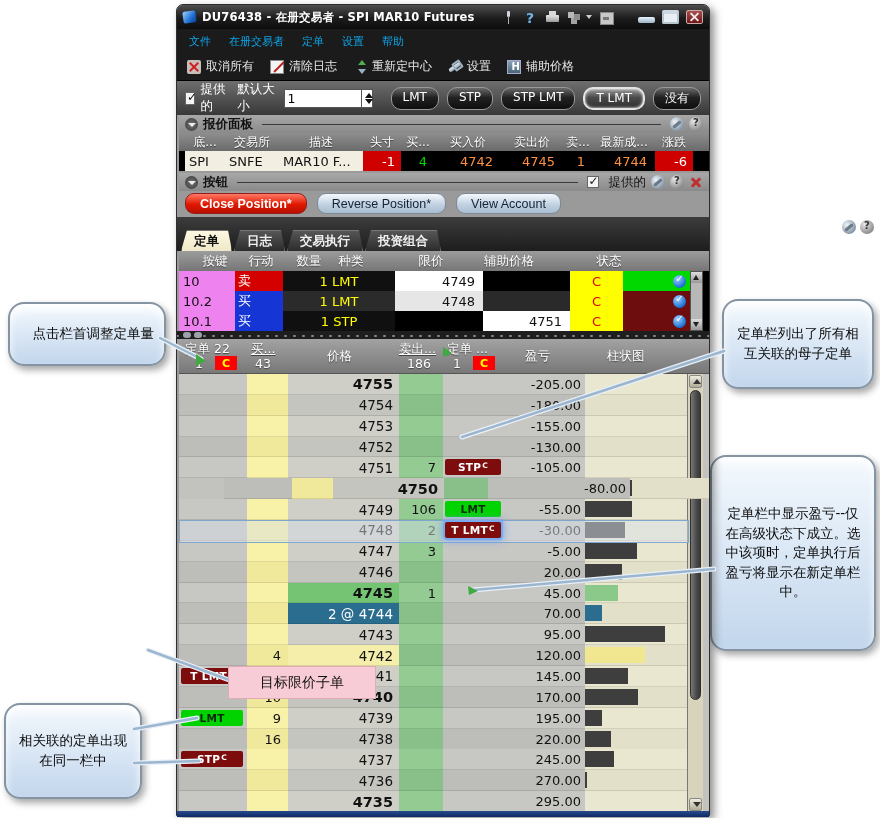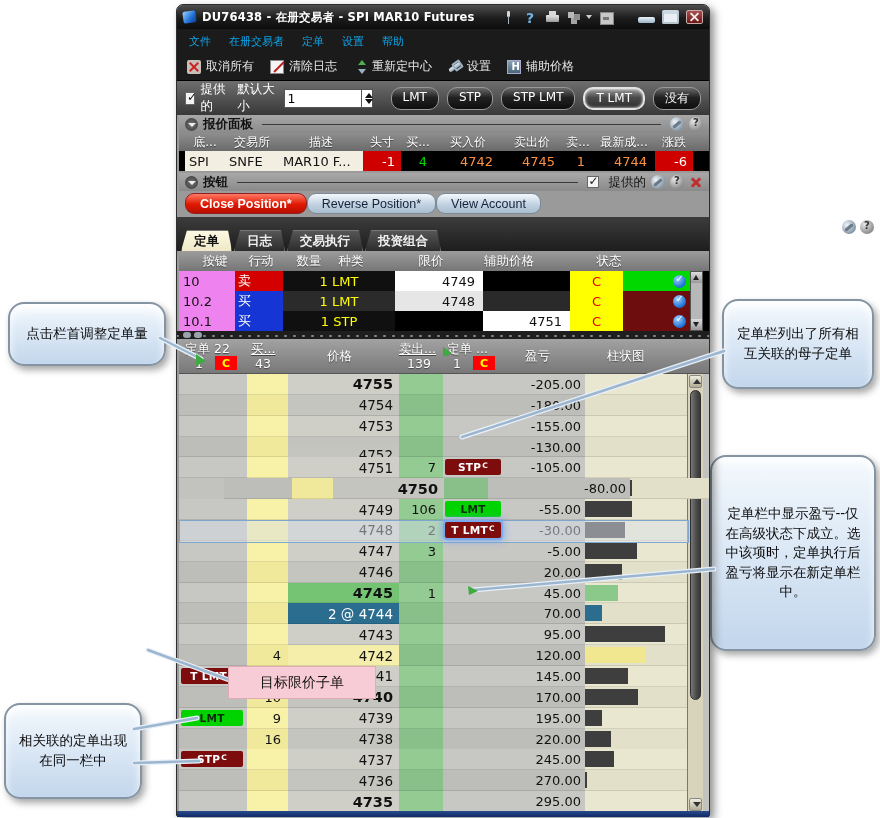--- a/index.html
+++ b/index.html
@@ -84,21 +84,21 @@
 
   .qhead{position:absolute;left:2px;top:128px;width:530px;height:18px;background:linear-gradient(#8e8e8e,#6a6a6a);}
   .qhead span{position:absolute;top:1px;color:#fff;font-size:12px;text-align:center;text-shadow:0 1px 1px #333;white-space:nowrap;}
   .qrow{position:absolute;left:2px;top:146px;width:530px;height:20px;background:#000;}
   .qc{position:absolute;top:0;height:20px;font-size:13px;display:flex;align-items:center;padding:0 4px;white-space:nowrap;overflow:hidden;}
   .qc.cream{background:#f2efe2;color:#111;}
   .qc.dark{background:#000;justify-content:flex-end;padding-right:8px;}
   .qc.red{background:#cf0000;color:#fff;justify-content:flex-end;padding-right:6px;}
   .t-green{color:#00d800;} .t-orange{color:#ff9040;}
 
-  .btnrow{position:absolute;left:2px;top:187px;width:530px;height:25px;background:#9a9a9a;display:flex;gap:0;padding:1px 6px;}
+  .btnrow{position:absolute;left:2px;top:187px;width:530px;height:25px;background:#9a9a9a;display:flex;gap:10px;padding:1px 6px;}
   .pbtn{height:21px;border-radius:9px;font-size:12.5px;padding:2px 14px;border:1px solid #7a8a98;
         background:linear-gradient(#f4f8fc,#c2d2e2 55%,#a8bdd0);color:#13233a;white-space:nowrap;}
   .pbtn.danger{background:linear-gradient(#ff7a66,#e01800 55%,#b80f00);color:#fff;border:1px solid #902020;font-weight:bold;}
 
   .middark{position:absolute;left:0;top:212px;width:100%;height:34px;background:linear-gradient(#3c3c3c,#1d1d1d);}
   .tabsrow{position:absolute;left:4px;top:224px;height:22px;display:flex;gap:2px;align-items:flex-end;}
   .tab{height:21px;padding:2px 12px 0 12px;font-size:12.5px;font-weight:bold;color:#f0f0f0;
        background:linear-gradient(#565656,#2c2c2c);border:1px solid #777;border-bottom:none;border-radius:5px 5px 0 0;
        clip-path:polygon(6px 0,calc(100% - 4px) 0,100% 100%,0 100%);}
   .tab.active{background:linear-gradient(#fdf8e2,#efe8c8);color:#111;}
@@ -154,21 +154,21 @@
   .lscroll .cap.top::before{content:"";position:absolute;left:2.5px;top:3px;border-left:4px solid transparent;border-right:4px solid transparent;border-bottom:5px solid #333;}
   .lscroll .cap.bot::before{content:"";position:absolute;left:2.5px;top:3px;border-left:4px solid transparent;border-right:4px solid transparent;border-top:5px solid #333;}
   .lscroll .thumb{position:absolute;left:2px;top:16px;width:11px;height:310px;border-radius:6px;
        background:linear-gradient(90deg,#787878,#4a4a4a 60%,#383838);border:1px solid #2e2e2e;}
   .botstrip{position:absolute;left:0;top:806px;width:100%;height:6px;background:linear-gradient(#2a4a8c,#0d2a66);}
 
   
   .callout{position:absolute;border-radius:16px;border:2px solid #8494a2;
        background:linear-gradient(180deg,#f4f9fd 0%,#dde9f6 45%,#c2d6ec 100%);
        box-shadow:3px 4px 7px rgba(0,0,0,.35), inset 0 6px 8px rgba(255,255,255,.9);
-       display:flex;align-items:center;justify-content:center;padding:8px 10px;}
+       display:flex;align-items:center;justify-content:flex-end;padding:8px 10px;}
   .callout .ct{font-size:13.5px;color:#0a0a0a;text-align:center;line-height:1.45;}
   .lines{position:absolute;left:0;top:0;width:880px;height:818px;pointer-events:none;z-index:40;}
   .tooltipbox{position:absolute;left:228px;top:666px;width:148px;height:33px;background:#f8ccd6;border:1px solid #e0aab6;
        display:flex;align-items:center;justify-content:center;font-size:14px;color:#111;z-index:50;}
   .floaticons{position:absolute;left:842px;top:220px;display:flex;gap:4px;z-index:30;}
 </style>
 </head>
 <body>
 
 <div class="stage" data-name="screenshot-root">
@@ -388,21 +388,21 @@
     </div>
 
     <div class="lhead" data-name="ladder-header">
       <span style="left:6px;top:2px;" data-name="ladder-col-orders-left">定单 22</span>
       <span style="left:16px;top:17px;" data-name="ladder-orders-left-count">1</span>
       <div class="cbadge" style="left:36px;top:17px;" data-name="ladder-orders-left-cancel-badge">C</div>
       <span style="left:72px;top:2px;text-decoration:underline;" data-name="ladder-col-bid">买...</span>
       <span style="left:76px;top:17px;" data-name="ladder-bid-total">43</span>
       <span style="left:148px;top:9px;" data-name="ladder-col-price">价格</span>
       <span style="left:220px;top:2px;text-decoration:underline;" data-name="ladder-col-ask">卖出...</span>
-      <span style="left:228px;top:17px;" data-name="ladder-ask-total">139</span>
+      <span style="left:228px;top:17px;" data-name="ladder-ask-total">186</span>
       <span style="left:268px;top:2px;" data-name="ladder-col-orders-right">定单 ...</span>
       <span style="left:274px;top:17px;" data-name="ladder-orders-right-count">1</span>
       <div class="cbadge" style="left:294px;top:17px;" data-name="ladder-orders-right-cancel-badge">C</div>
       <span style="left:346px;top:9px;" data-name="ladder-col-pnl">盈亏</span>
       <span style="left:428px;top:9px;" data-name="ladder-col-bar">柱状图</span>
     </div>
 
     <div class="ladder" data-name="price-ladder">
       <div class="lscroll" data-name="ladder-scrollbar">
         <div class="cap top" data-name="scroll-up-icon"></div>
@@ -432,21 +432,21 @@
           <div class="lc sep num" data-name="ladder-cell-bid-size" style="left: 68px; width: 41px; background: rgb(248, 242, 168);"></div>
           <div class="lc sep price" data-name="ladder-cell-price" style="left: 109px; width: 111px; background: rgb(207, 207, 200);">4753</div>
           <div class="lc sep num" data-name="ladder-cell-ask-size" style="left: 220px; width: 44px; background: rgb(147, 203, 147);"></div>
           <div class="lc sep " data-name="ladder-cell-orders-right" style="left: 264px; width: 62px; background: rgb(199, 199, 195);"></div>
           <div class="lc sep pnl" data-name="ladder-cell-pnl" style="left: 326px; width: 80px; background: rgb(199, 199, 195);">-155.00</div>
           <div class="lc sep " data-name="ladder-cell-bar" style="left: 406px; width: 102px; background: rgb(234, 231, 208);"></div>
         </div>
         <div class="lrow" data-name="ladder-row-4752" style="top: 62.58px;">
           <div class="lc sep " data-name="ladder-cell-orders-left" style="left: 0px; width: 68px; background: rgb(189, 189, 185);"></div>
           <div class="lc sep num" data-name="ladder-cell-bid-size" style="left: 68px; width: 41px; background: rgb(240, 233, 156);"></div>
-          <div class="lc sep price" data-name="ladder-cell-price" style="left: 109px; width: 111px; background: rgb(197, 197, 191); margin-top: 8px;">4752</div>
+          <div class="lc sep price" data-name="ladder-cell-price" style="left: 109px; width: 111px; background: rgb(197, 197, 191);">4752</div>
           <div class="lc sep num" data-name="ladder-cell-ask-size" style="left: 220px; width: 44px; background: rgb(137, 192, 137);"></div>
           <div class="lc sep " data-name="ladder-cell-orders-right" style="left: 264px; width: 62px; background: rgb(189, 189, 185);"></div>
           <div class="lc sep pnl" data-name="ladder-cell-pnl" style="left: 326px; width: 80px; background: rgb(189, 189, 185);">-130.00</div>
           <div class="lc sep " data-name="ladder-cell-bar" style="left: 406px; width: 102px; background: rgb(227, 224, 201);"></div>
         </div>
         <div class="lrow" data-name="ladder-row-4751" style="top: 83.44px;">
           <div class="lc sep " data-name="ladder-cell-orders-left" style="left: 0px; width: 68px; background: rgb(199, 199, 195);"></div>
           <div class="lc sep num" data-name="ladder-cell-bid-size" style="left: 68px; width: 41px; background: rgb(248, 242, 168);"></div>
           <div class="lc sep price" data-name="ladder-cell-price" style="left: 109px; width: 111px; background: rgb(207, 207, 200);">4751</div>
           <div class="lc sep num" data-name="ladder-cell-ask-size" style="left: 220px; width: 44px; background: rgb(147, 203, 147);">7</div>

